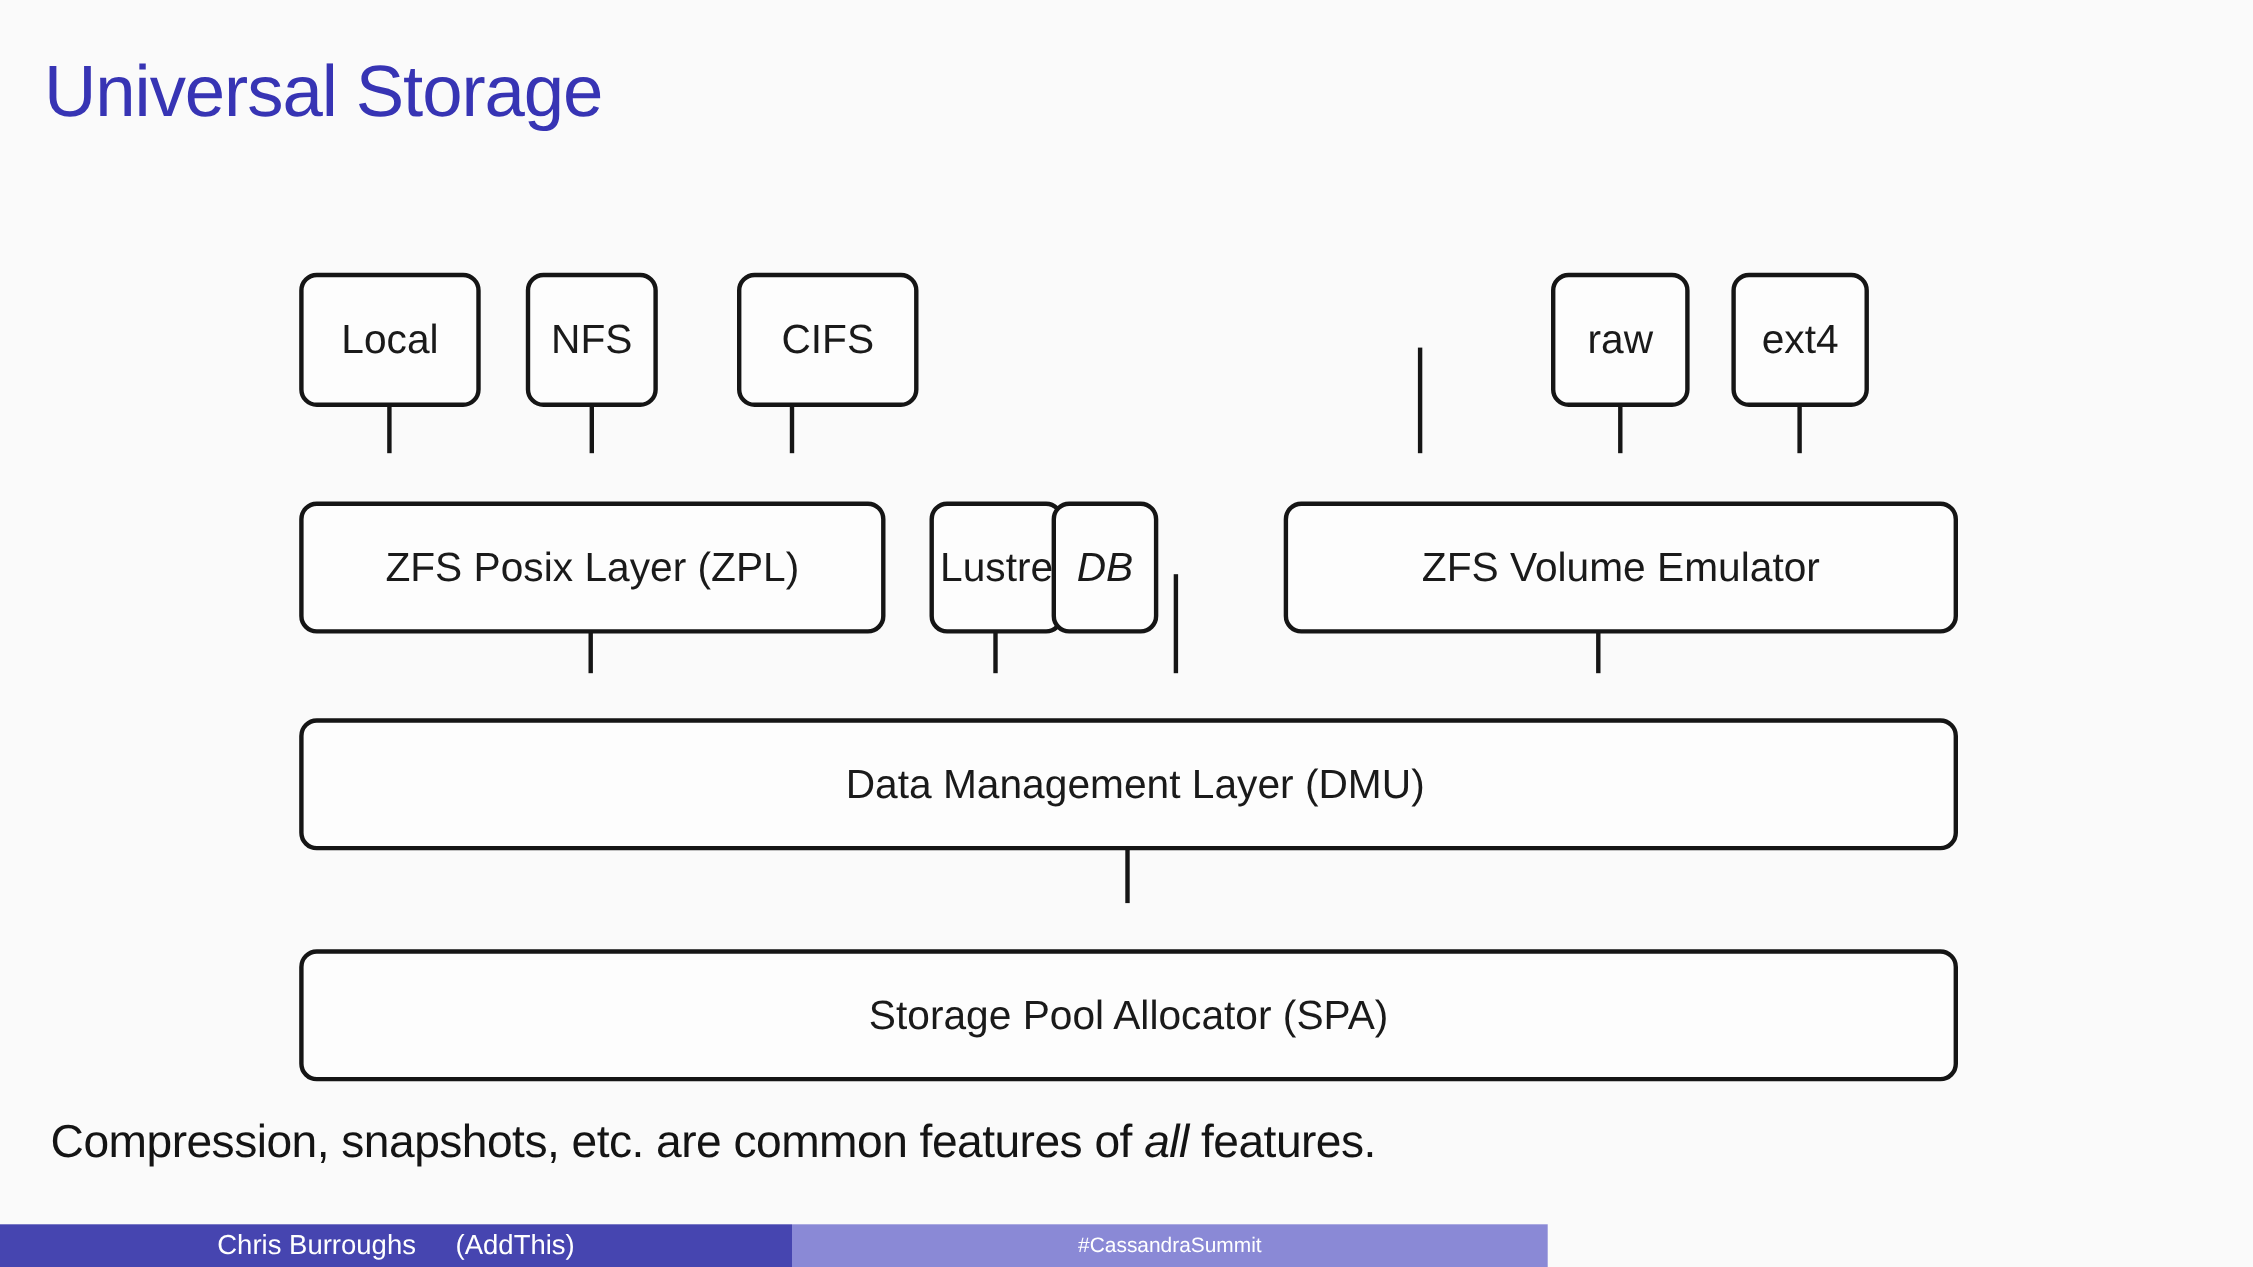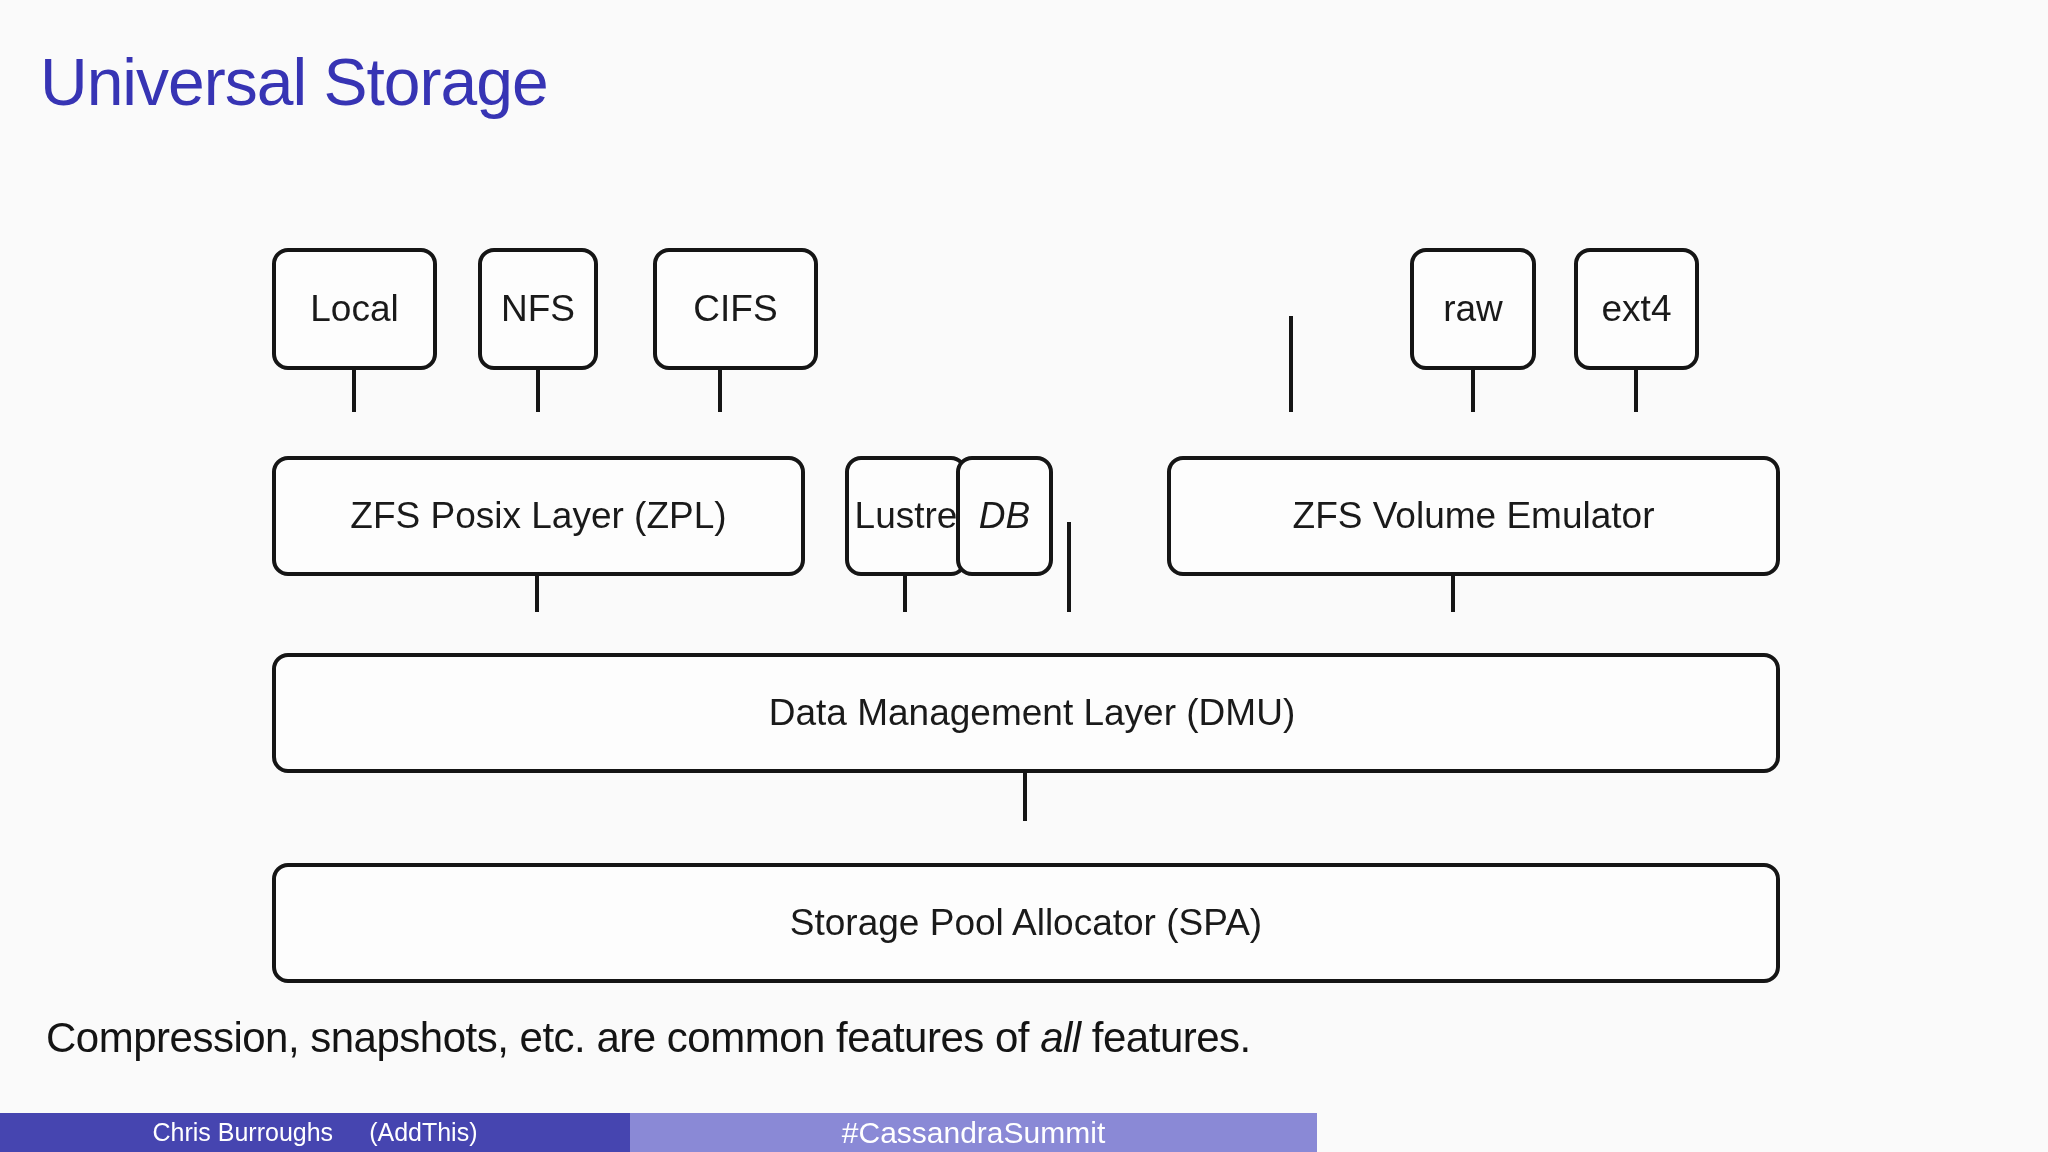--- a/index.html
+++ b/index.html
@@ -32,21 +32,21 @@
     display: flex;
     align-items: center;
     justify-content: center;
     font-size: 37px;
     color: #1a1a1a;
     white-space: nowrap;
     margin-top: 48px;
   }
   #box-local  { left:  272px; top: 200px; width: 165px; height: 122px; }
   #box-nfs    { left:  478px; top: 200px; width: 120px; height: 122px; }
-  #box-cifs   { left:  653px; top: 200px; width: 165px; height: 122px; }
+  #box-cifs   { left:  670px; top: 200px; width: 165px; height: 122px; }
   #box-swap   { left: 1207px; top: 200px; width: 168px; height: 122px; }
   #box-raw    { left: 1410px; top: 200px; width: 126px; height: 122px; }
   #box-ext4   { left: 1574px; top: 200px; width: 125px; height: 122px; }
   #box-zpl    { left:  272px; top: 408px; width: 533px; height: 120px; }
   #box-lustre { left:  845px; top: 408px; width: 122px; height: 120px; }
   #box-db     { left: 956px; top: 408px; width: 97px; height: 120px; font-style: italic; }
   #box-zve    { left: 1167px; top: 408px; width: 613px; height: 120px; }
   #box-dmu    { left:  272px; top: 605px; width: 1508px; height: 120px; padding-left: 12px; }
   #box-spa    { left:  272px; top: 815px; width: 1508px; height: 120px; }
 
@@ -83,32 +83,32 @@
     display: flex;
   }
   .fseg {
     display: flex;
     align-items: center;
     height: 100%;
     box-sizing: border-box;
     white-space: nowrap;
   }
   .fseg-author {
-    width: 630px;
+    width: 720px;
     background: #4645b0;
     color: #ffffff;
     font-size: 25px;
     justify-content: center;
     gap: 36px;
   }
   .fseg-event {
     width: 687px;
     background: #8a89d6;
     color: #ffffff;
-    font-size: 30px;
+    font-size: 19px;
     justify-content: center;
   }
   .fseg-meta {
     width: 683px;
     background: #b2b1de;
     color: #1d1d1d;
     font-size: 25px;
     justify-content: flex-end;
     gap: 68px;
     padding-right: 16px;

